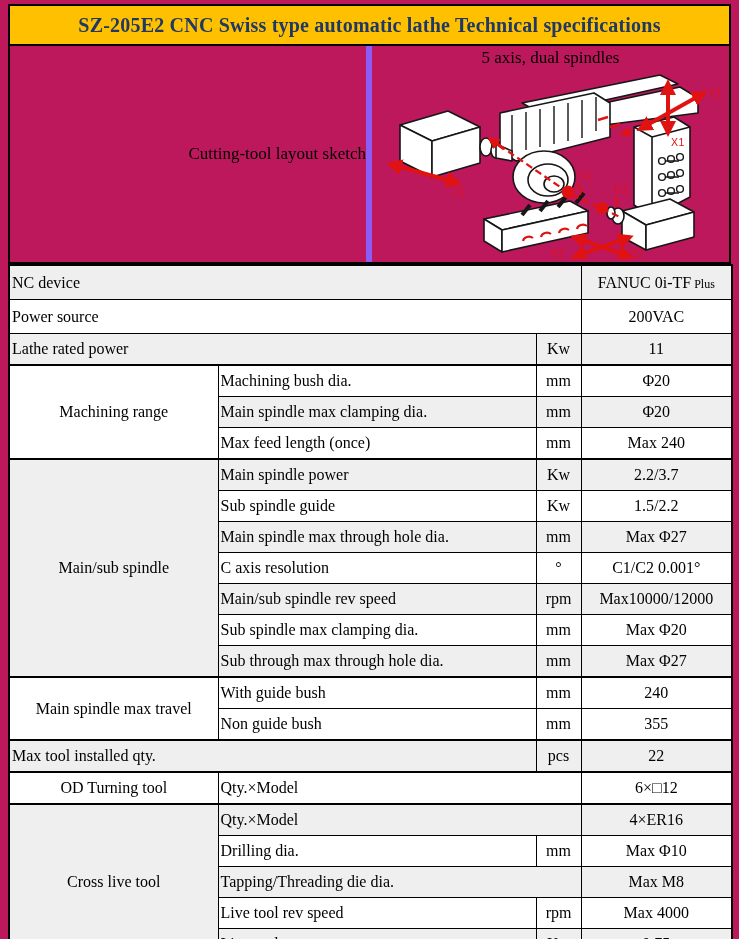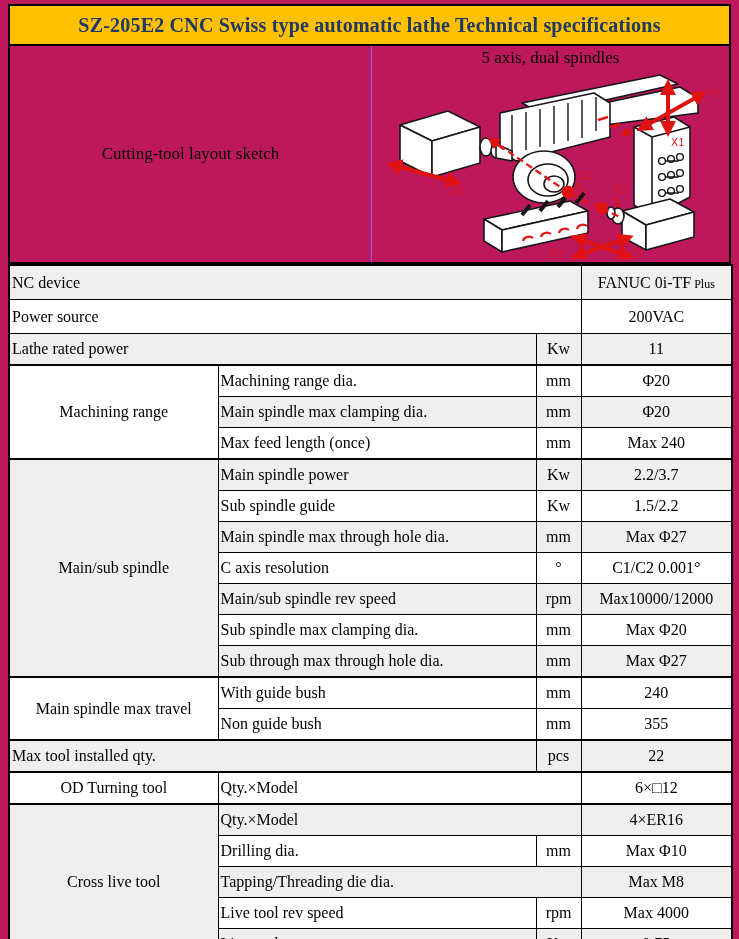--- a/index.html
+++ b/index.html
@@ -8,22 +8,22 @@
   .inner{position:absolute;left:8px;top:4px;width:723px;}
 
   
   .title-bar{box-sizing:border-box;width:723px;height:42px;background:#FFC000;
              border:2px solid #000;display:flex;align-items:center;justify-content:center;}
   .title-bar h1{margin:0;font-size:20px;font-weight:bold;color:#1F3864;letter-spacing:.2px;}
 
   
   .sketch-row{box-sizing:border-box;display:flex;width:723px;height:218px;
               border:2px solid #000;border-top:0;}
-  .sketch-label-cell{box-sizing:border-box;width:364px;border-right:1px solid #8b5cf6;
-                     display:flex;align-items:center;justify-content:center;}
+  .sketch-label-cell{box-sizing:border-box;width:364px;border-right:6px solid #8b5cf6;
+                     display:flex;align-items:center;justify-content:flex-end;}
   .sketch-label-cell span{font-size:17px;}
   .sketch-cell{box-sizing:border-box;flex:1;display:flex;flex-direction:column;align-items:center;}
   .sketch-caption{font-size:17px;padding-top:1px;line-height:22px;}
   .sketch-cell svg{display:block;}
 
   
   table.spec{border-collapse:collapse;width:723px;table-layout:fixed;
              border:2px solid #000;font-size:16px;}
   table.spec td{border:1px solid #000;padding:0 2px;height:30px;overflow:hidden;}
   table.spec tr.sep td{border-top:2px solid #000;}
@@ -164,21 +164,21 @@
             <td colspan="3" class="cell-lab bg-w">Power source</td>
             <td class="cell-val bg-w">200VAC</td>
           </tr>
           <tr>
             <td colspan="2" class="cell-lab bg-g">Lathe rated power</td>
             <td class="cell-unit bg-g">Kw</td>
             <td class="cell-val bg-g">11</td>
           </tr>
           <tr class="sep">
             <td rowspan="3" class="cell-grp bg-w">Machining range</td>
-            <td class="cell-desc bg-w">Machining range dia.</td>
+            <td class="cell-desc bg-w">Machining bush dia.</td>
             <td class="cell-unit bg-w">mm</td>
             <td class="cell-val bg-w">Φ20</td>
           </tr>
           <tr>
             <td class="cell-desc bg-g">Main spindle max clamping dia.</td>
             <td class="cell-unit bg-g">mm</td>
             <td class="cell-val bg-g">Φ20</td>
           </tr>
           <tr>
             <td class="cell-desc bg-w">Max feed length (once)</td>

